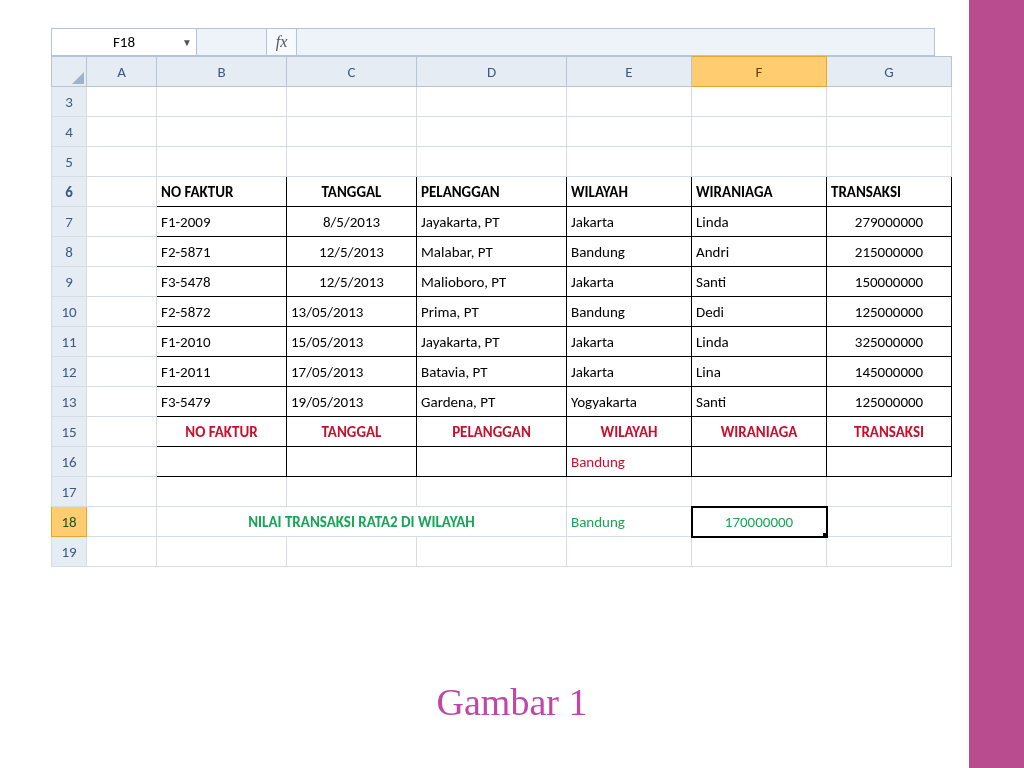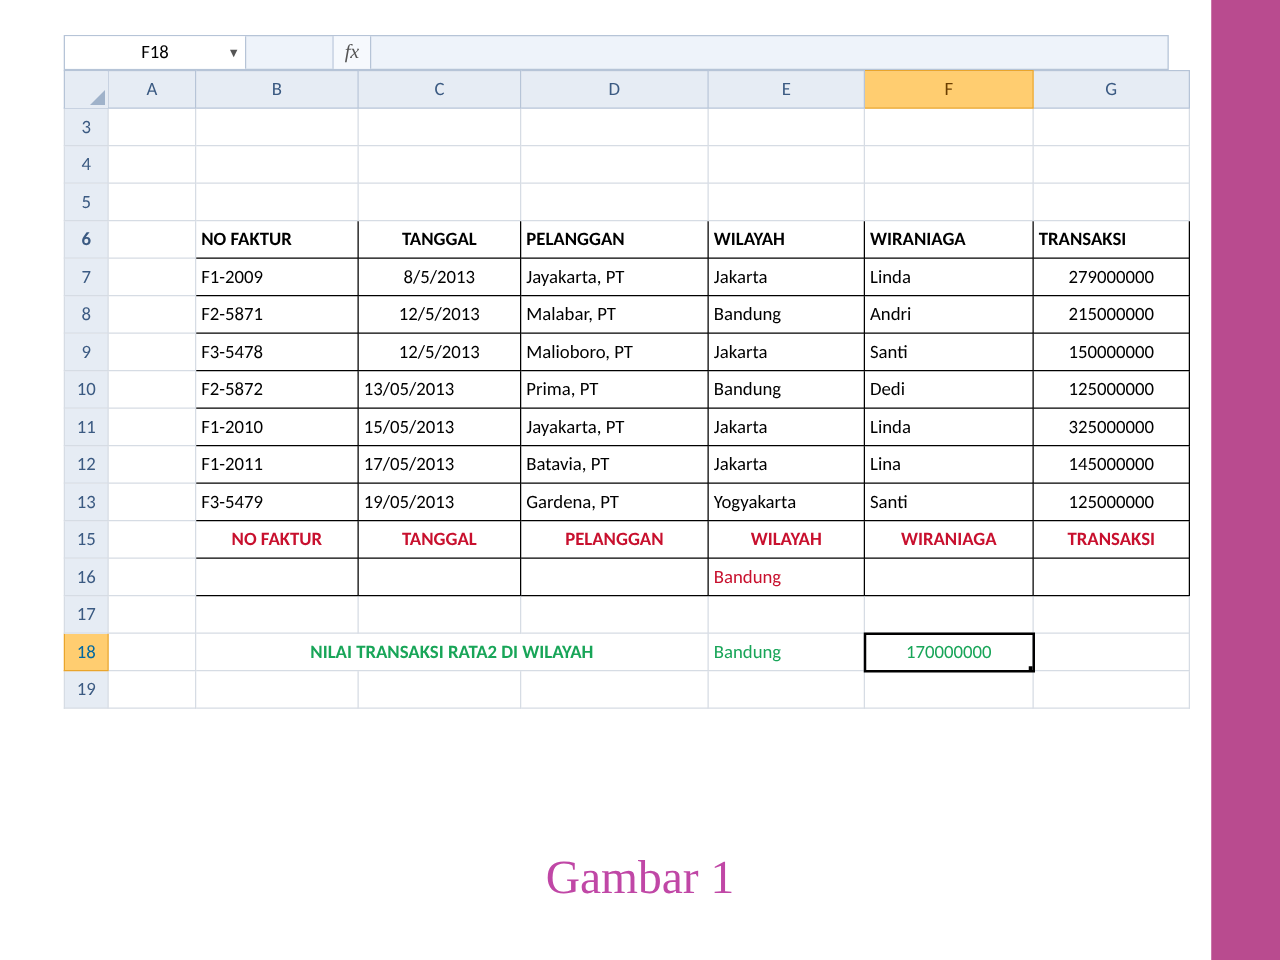--- a/index.html
+++ b/index.html
@@ -12,21 +12,21 @@
 .fb-gap { width: 70px; border-right: 1px solid #b6c4d7; }
 .fx-ic { width: 30px; display: flex; align-items: center; justify-content: center; font-style: italic; font-family: "Times New Roman", serif; color: #555; border-right: 1px solid #b6c4d7; background: #f6f9fd; }
 .formula-input { flex: 1; background: #fff; padding: 3px 6px; font-size: 15px; }
 .grid { border-collapse: collapse; width: 100%; table-layout: fixed; }
 .grid td, .grid th { border: 1px solid #d6dce4; height: 30px; font-size: 15px; padding: 0 4px; overflow: hidden; white-space: nowrap; }
 .col-h { width: 35px; background: #e6ecf4; color: #3b5a82; text-align: center; font-weight: normal; border-color: #b6c4d7; }
 .grid thead th { background: #e6ecf4; color: #3b5a82; font-weight: normal; text-align: center; border-color: #b6c4d7; }
 .corner { width: 35px; background: #e6ecf4; border-color: #b6c4d7; position: relative; }
 .corner::after { content: ""; position: absolute; right: 2px; bottom: 2px; width: 0; height: 0; border-style: solid; border-width: 0 0 12px 12px; border-color: transparent transparent #9fb2ca transparent; }
 .grid thead th.sel-col { background: #ffcd70; border-color: #e9a52c; color: #6b3e00; }
-.grid .sel-row { background: #ffcd70 !important; border-color: #e9a52c; color: #0369a1; }
+.grid .sel-row { background: #ffcd70 !important; border-color: #e9a52c; color: #14532d; }
 .w-A { width: 70px; } .w-B { width: 130px; } .w-C { width: 130px; } .w-D { width: 150px; } .w-E { width: 125px; } .w-F { width: 135px; } .w-G { width: 125px; }
 .tbl-hdr td { font-weight: bold; }
 .blk { border: 1.5px solid #000 !important; }
 .ralign { text-align: center; }
 .calign { text-align: center; }
 .red { color: #c8102e; font-weight: bold; }
 .grn { color: #18a558; font-weight: bold; }
 .sel-cell { position: relative; outline: 2px solid #000; outline-offset: -1px; }
 .sel-cell::after { content: ""; position: absolute; right: -3px; bottom: -3px; width: 6px; height: 6px; background: #000; }
 .caption { position: absolute; left: 0; right: 0; top: 680px; text-align: center; font-family: "Comic Sans MS", cursive; font-size: 38px; color: #c047a6; }

